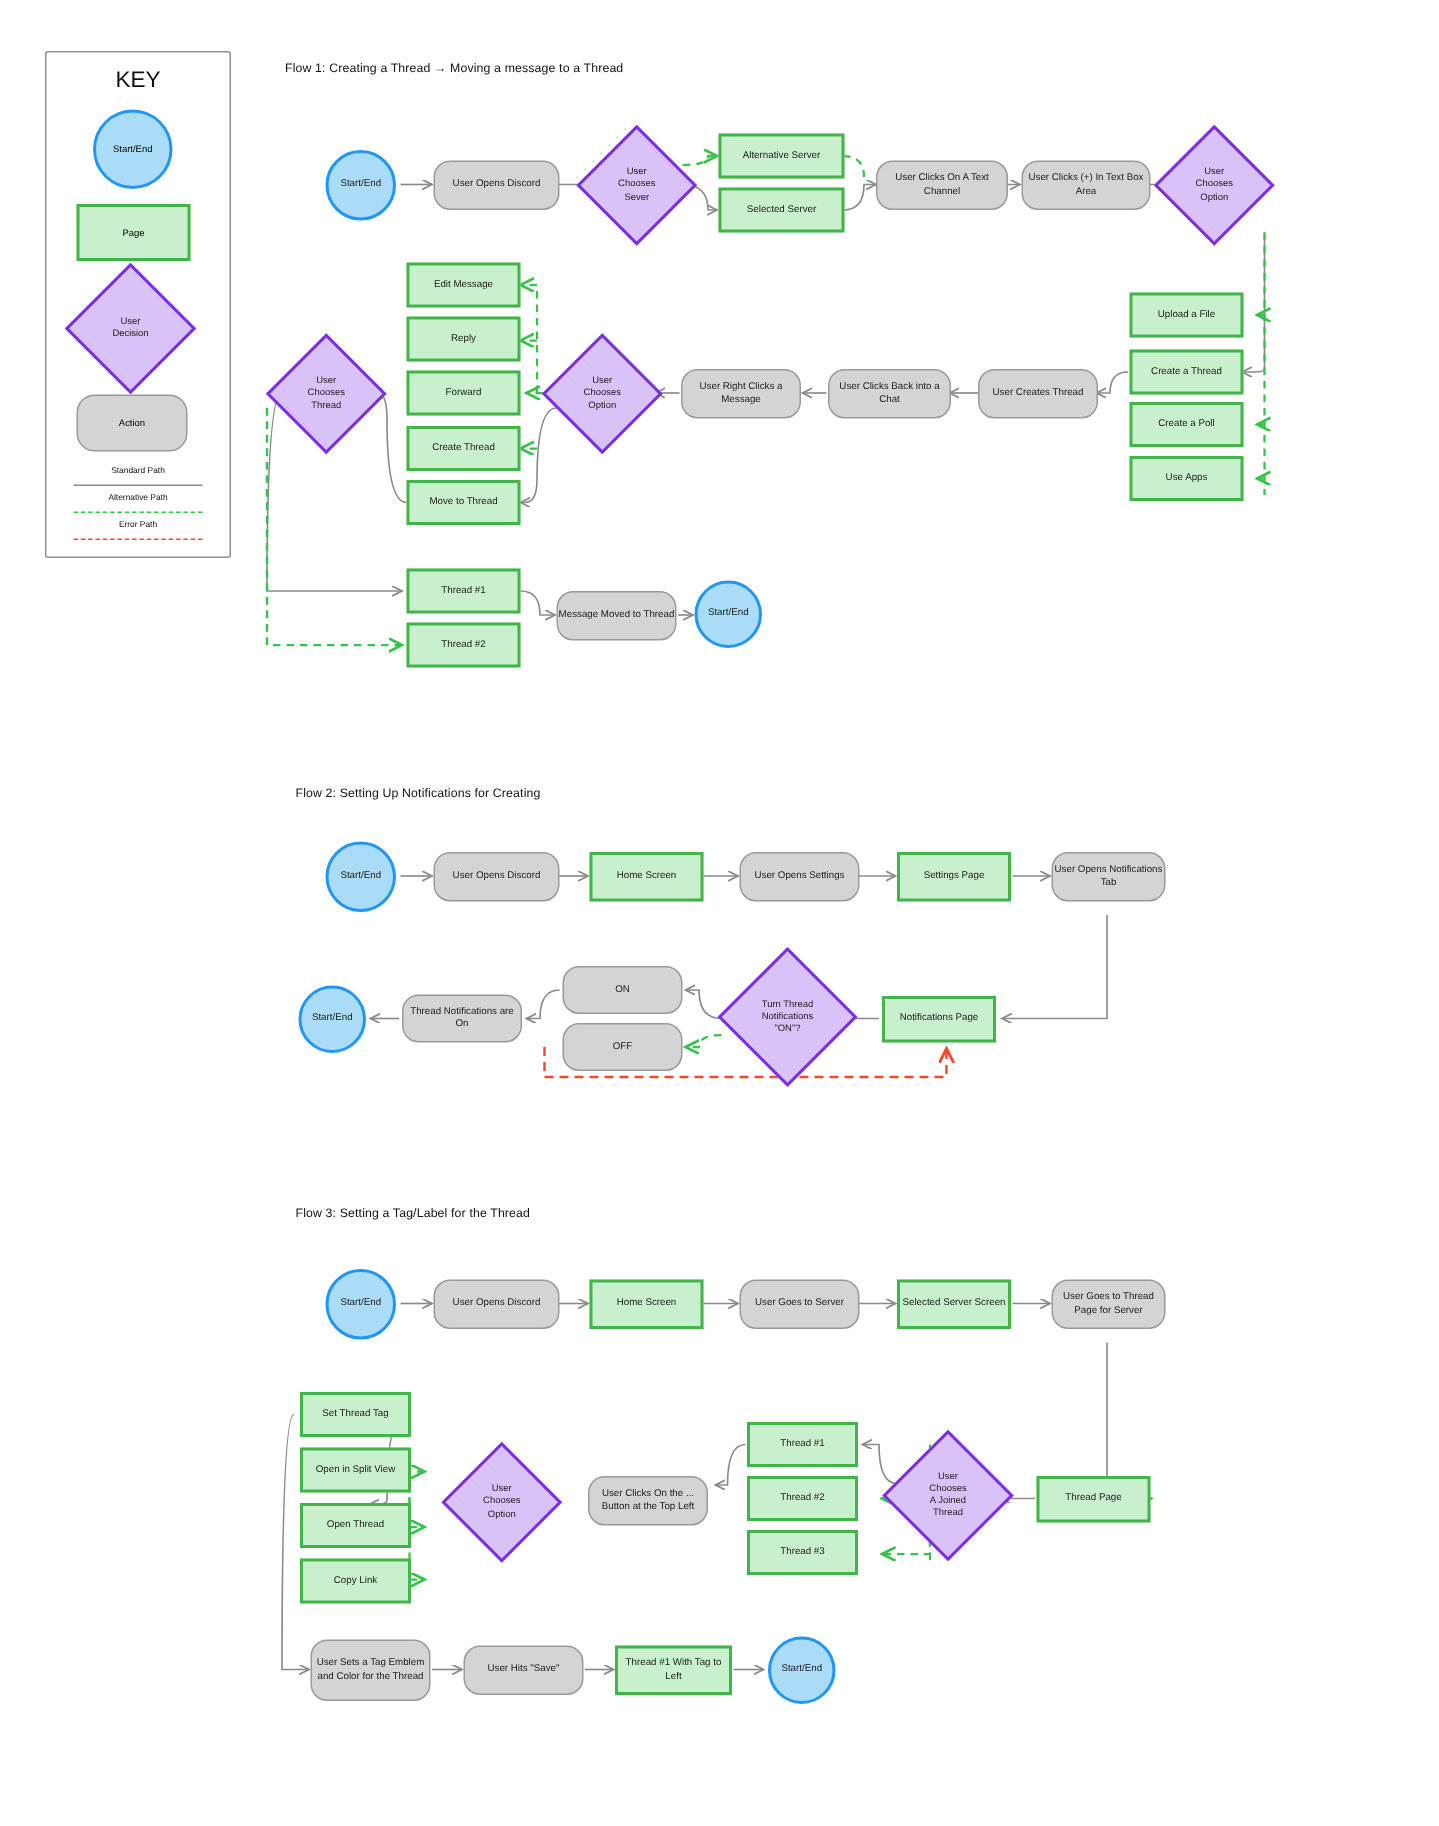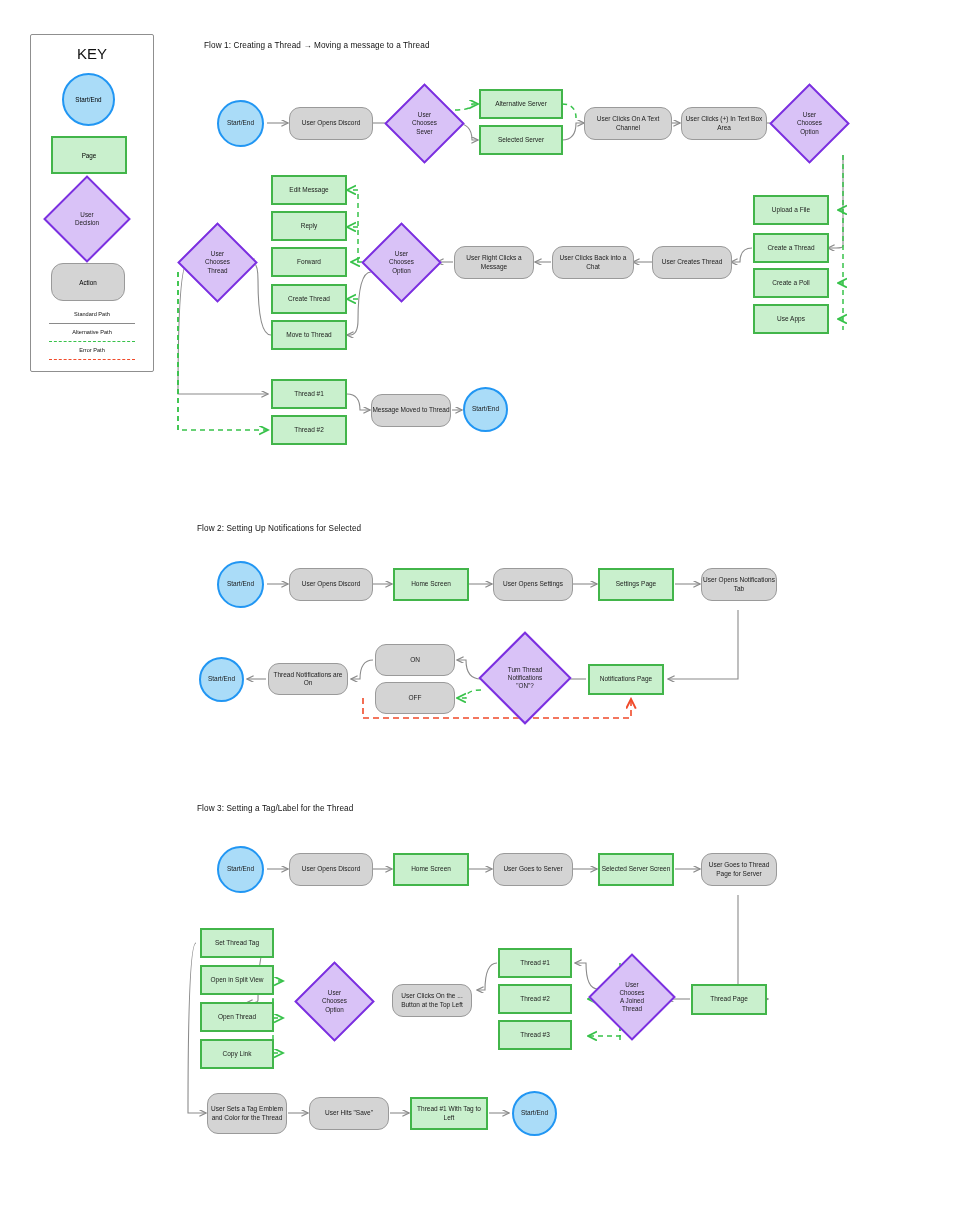--- a/index.html
+++ b/index.html
@@ -142,21 +142,21 @@
     </div>
     <div class="key-act">Action</div>
     <div class="key-lab" style="top:276px">Standard Path</div>
     <div class="key-rule r-std" style="top:288px"></div>
     <div class="key-lab" style="top:294px">Alternative Path</div>
     <div class="key-rule r-alt" style="top:306px"></div>
     <div class="key-lab" style="top:312px">Error Path</div>
     <div class="key-rule r-err" style="top:324px"></div>
   </div>
 
-  <div class="flow-title" style="left:204px;top:41px">Flow 1: Creating a Thread → Moving a message to a Thread</div>
+  <div class="flow-title" style="left:190px;top:41px">Flow 1: Creating a Thread → Moving a message to a Thread</div>
 
   <div class="node n-start" style="left:217px;top:100px;width:47px;height:47px">Start/End</div>
   <div class="node n-action" style="left:289px;top:107px;width:84px;height:33px">User Opens Discord</div>
   <div class="dec-wrap" style="left:396px;top:95px;width:57px;height:57px">
     <div class="dia"></div>
     <div class="lbl">
         <span>
       <span>User</span><br>
       <span>Chooses</span><br>
       <span>Sever</span></span>
@@ -208,21 +208,21 @@
       <span>Chooses</span><br>
       <span>Thread</span></span>
       </div>
   </div>
 
   <div class="node n-page" style="left:271px;top:379px;width:76px;height:30px">Thread #1</div>
   <div class="node n-page" style="left:271px;top:415px;width:76px;height:30px">Thread #2</div>
   <div class="node n-action" style="left:371px;top:394px;width:80px;height:33px">Message Moved to Thread</div>
   <div class="node n-start" style="left:463px;top:387px;width:45px;height:45px">Start/End</div>
 
-  <div class="flow-title" style="left:197px;top:524px">Flow 2: Setting Up Notifications for Selected</div>
+  <div class="flow-title" style="left:197px;top:524px">Flow 2: Setting Up Notifications for Creating</div>
 
   <div class="node n-start" style="left:217px;top:561px;width:47px;height:47px">Start/End</div>
   <div class="node n-action" style="left:289px;top:568px;width:84px;height:33px">User Opens Discord</div>
   <div class="node n-page" style="left:393px;top:568px;width:76px;height:33px">Home Screen</div>
   <div class="node n-action" style="left:493px;top:568px;width:80px;height:33px">User Opens Settings</div>
   <div class="node n-page" style="left:598px;top:568px;width:76px;height:33px">Settings Page</div>
   <div class="node n-action" style="left:701px;top:568px;width:76px;height:33px">User Opens Notifications Tab</div>
 
   <div class="node n-page" style="left:588px;top:664px;width:76px;height:31px">Notifications Page</div>
   <div class="dec-wrap" style="left:492px;top:645px;width:66px;height:66px">

